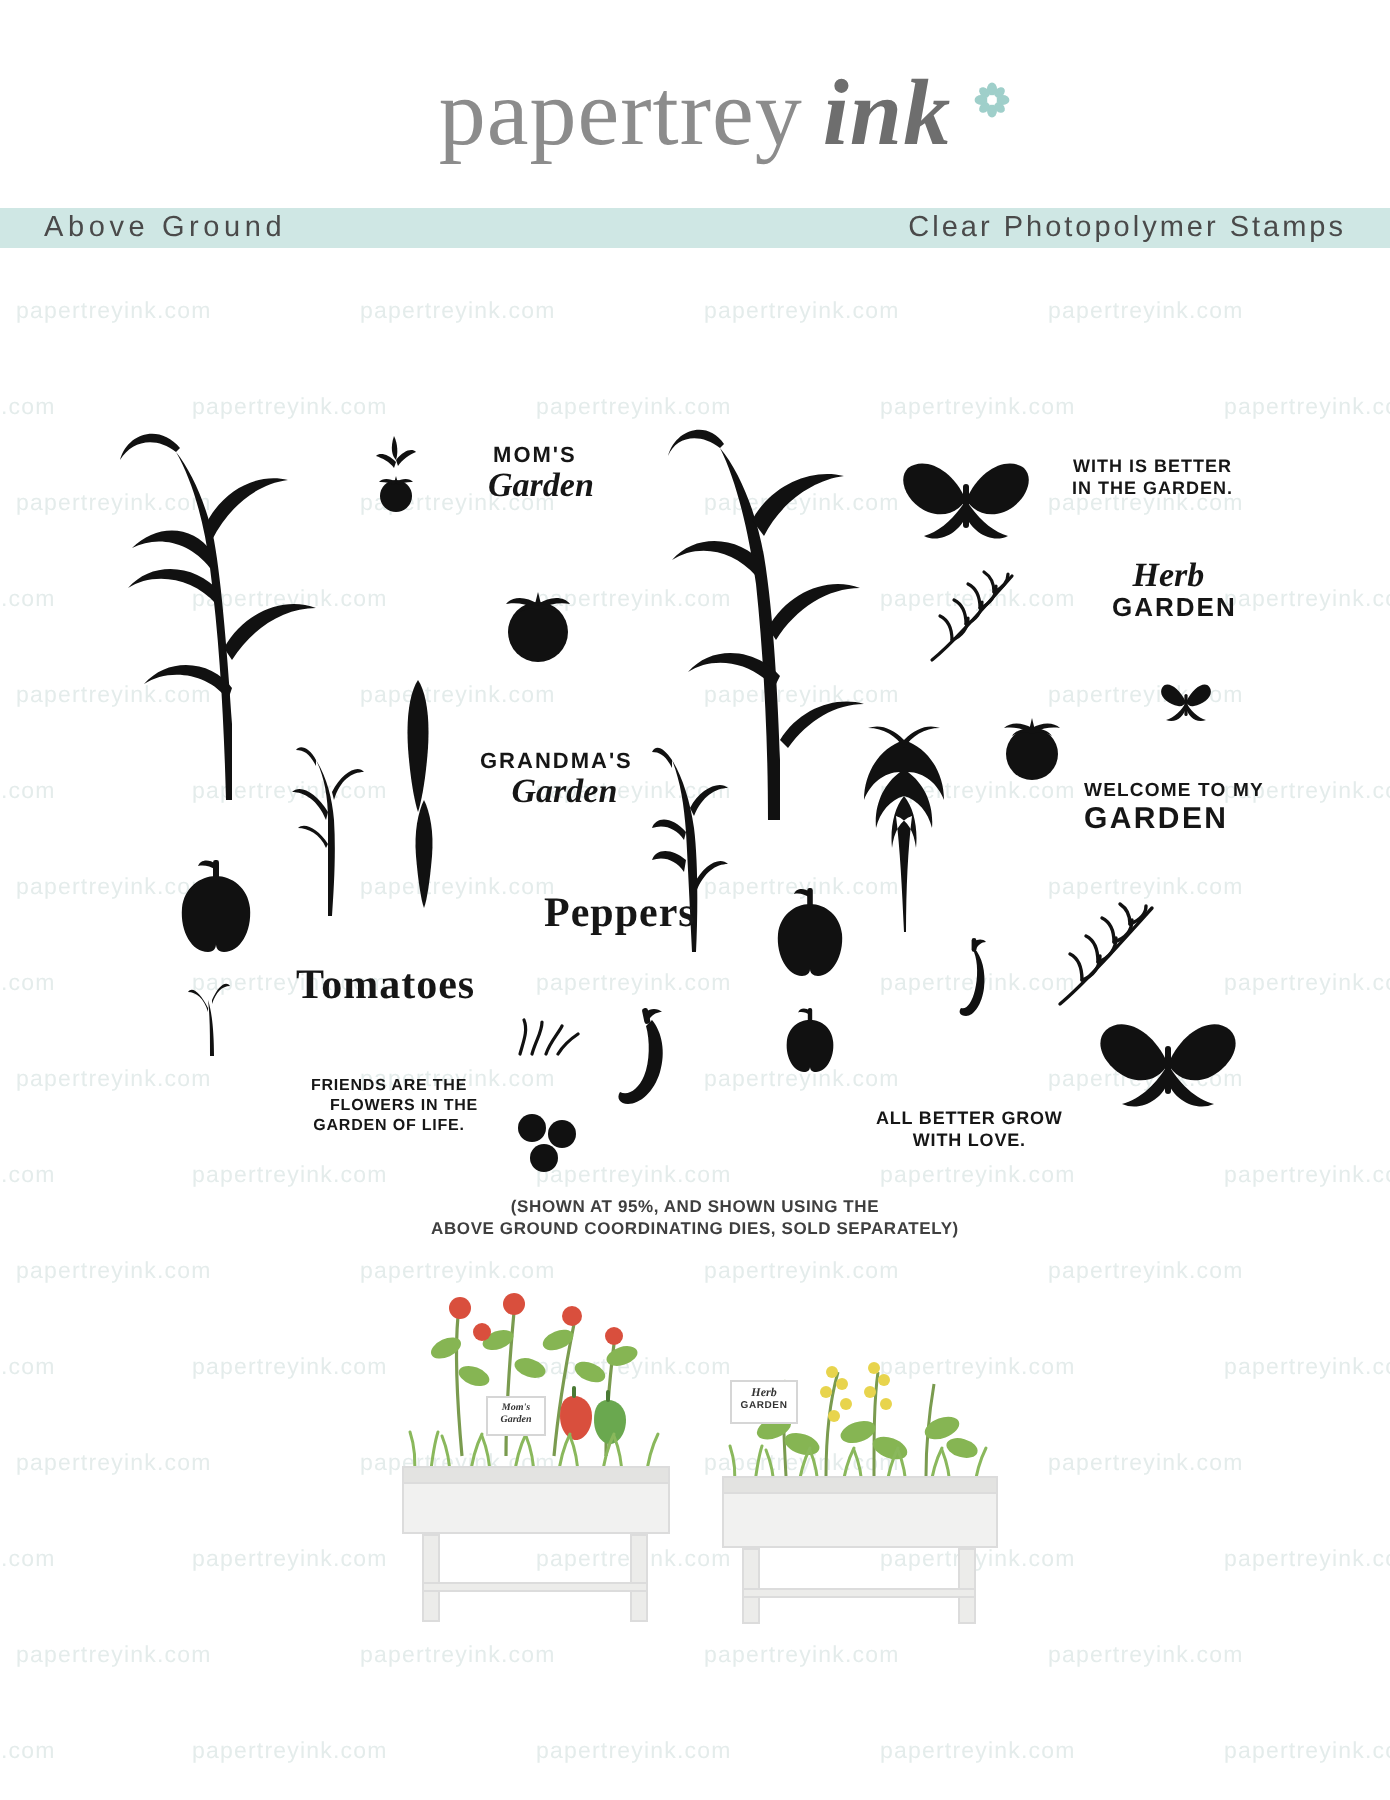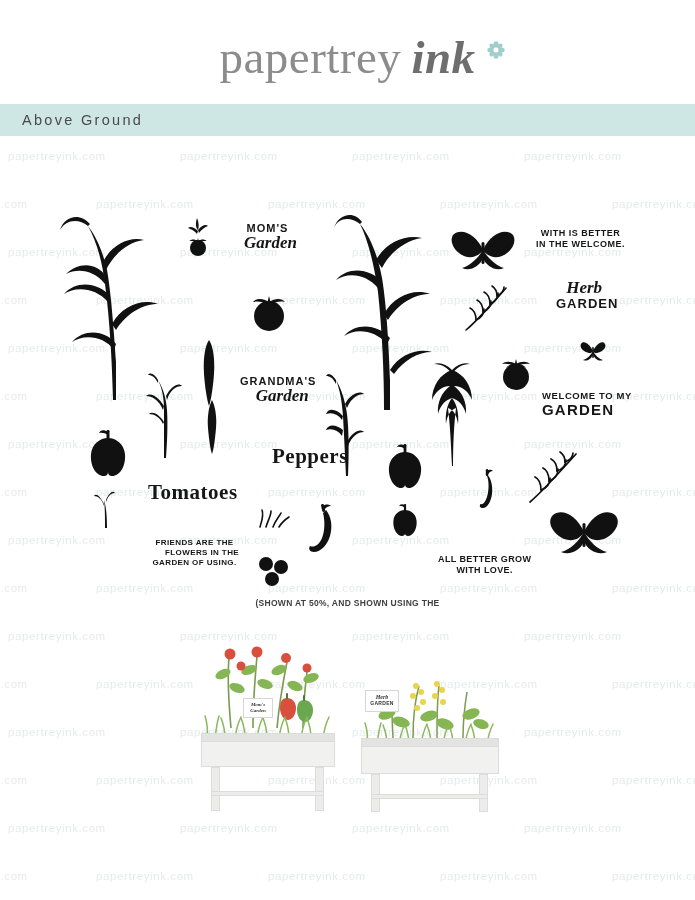--- a/index.html
+++ b/index.html
@@ -68,21 +68,21 @@
     width: 18px;
     height: 18px;
   }
 
   
   #title-bar {
     position: absolute;
     top: 104px;
     left: 0;
     width: 695px;
-    height: 32px;
+    height: 20px;
     background: #cfe7e4;
     display: flex;
     align-items: center;
     justify-content: space-between;
     padding: 0 22px;
   }
   #set-name {
     font-family: "Liberation Sans", sans-serif;
     font-size: 14.5px;
     letter-spacing: 2.3px;
@@ -311,20 +311,21 @@
           </g>
           <circle cx="9" cy="9" r="2.4" fill="#ffffff"></circle>
         </svg>
       </span>
       <span id="brand-papertrey">papertrey</span><span id="brand-ink">ink</span>
     </div>
   </div>
 
   <div id="title-bar">
     <span id="set-name">Above Ground</span>
+    <span id="set-type">Clear Photopolymer Stamps</span>
   </div>
 
   <div id="stamp-area">
 
     <div class="art" style="left:58px; top:62px;">
       <svg width="110" height="190" viewBox="0 0 110 190">
         <g fill="#111111">
           <path d="M55 188 C54 150 52 110 47 72 C44 48 38 28 30 14 C38 24 45 40 49 58 C53 80 56 120 58 150 C58 166 58 180 58 188 Z"></path>
           <path d="M47 72 C36 58 20 56 8 62 C20 50 38 50 48 64 Z"></path>
           <path d="M30 14 C20 6 8 8 2 18 C6 4 22 0 32 12 Z"></path>
@@ -600,47 +601,48 @@
       <div class="s-script" style="font-size:17px; margin-top:-1px; margin-left:8px;">Garden</div>
     </div>
 
     <div class="sentiment s-serif-bold" style="left:252px; top:294px; font-size:21px; letter-spacing:0.5px;margin-left:20px;">Peppers</div>
 
     <div class="sentiment s-serif-bold" style="left:148px; top:330px; font-size:21px; letter-spacing:0.5px;">Tomatoes</div>
 
     <div class="sentiment" style="left:150px; top:388px; text-align:center; line-height:10px;">
       <div class="s-sans-bold" style="font-size:8px; letter-spacing:0.4px;">FRIENDS ARE THE</div>
       <div class="s-sans-bold" style="font-size:8px; letter-spacing:0.4px;margin-left:15px;">FLOWERS IN THE</div>
-      <div class="s-sans-bold" style="font-size:8px; letter-spacing:0.4px;">GARDEN OF USING.</div>
+      <div class="s-sans-bold" style="font-size:8px; letter-spacing:0.4px;">GARDEN OF LIFE.</div>
     </div>
 
     <div class="sentiment" style="left:536px; top:78px; text-align:center; line-height:11px;">
       <div class="s-sans-bold" style="font-size:9px; letter-spacing:0.5px;">WITH IS BETTER</div>
-      <div class="s-sans-bold" style="font-size:9px; letter-spacing:0.5px;">IN THE WELCOME.</div>
+      <div class="s-sans-bold" style="font-size:9px; letter-spacing:0.5px;">IN THE GARDEN.</div>
     </div>
 
     <div class="sentiment" style="left:556px; top:128px; text-align:center;">
       <div class="s-script" style="font-size:17px; margin-left:-6px;">Herb</div>
       <div class="s-sans-bold" style="font-size:13px; letter-spacing:1px; margin-top:-2px;">GARDEN</div>
     </div>
 
     <div class="sentiment" style="left:542px; top:240px; ">
       <div class="s-sans-bold" style="font-size:9.5px; letter-spacing:0.6px;">WELCOME TO MY</div>
       <div class="s-sans-bold" style="font-size:15px; letter-spacing:1.2px; margin-top:0px;">GARDEN</div>
     </div>
 
     <div class="sentiment" style="left:438px; top:404px; text-align:center; line-height:11px;">
       <div class="s-sans-bold" style="font-size:9px; letter-spacing:0.4px;">ALL BETTER GROW</div>
       <div class="s-sans-bold" style="font-size:9px; letter-spacing:0.4px;">WITH LOVE.</div>
     </div>
 
   </div>
 
   <div id="sample-note">
-    <div>(SHOWN AT 50%, AND SHOWN USING THE</div>
+    <div>(SHOWN AT 95%, AND SHOWN USING THE</div>
+    <div>ABOVE GROUND COORDINATING DIES, SOLD SEPARATELY)</div>
   </div>
 
   <div id="samples">
 
     <div class="planter" style="left:0px; top:0px; width:145px; height:185px;">
 
       <svg style="position:absolute; left:12px; top:2px;" width="120" height="100" viewBox="0 0 120 100">
         <g stroke="#7a9b4f" stroke-width="1.6" fill="none">
           <path d="M24 98 C22 76 20 50 22 28"></path>
           <path d="M46 98 C46 74 48 48 50 26"></path>

